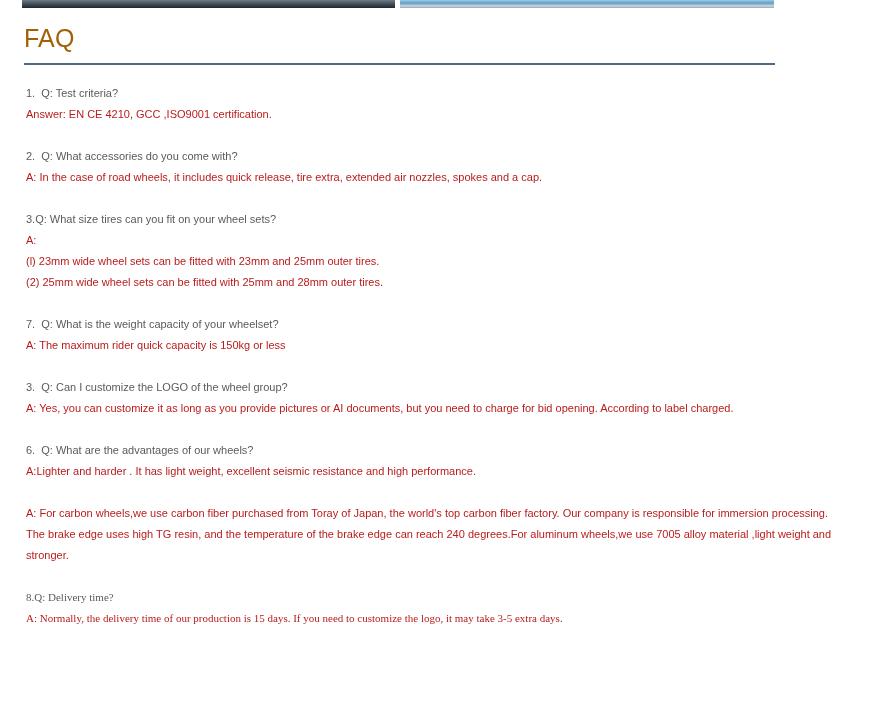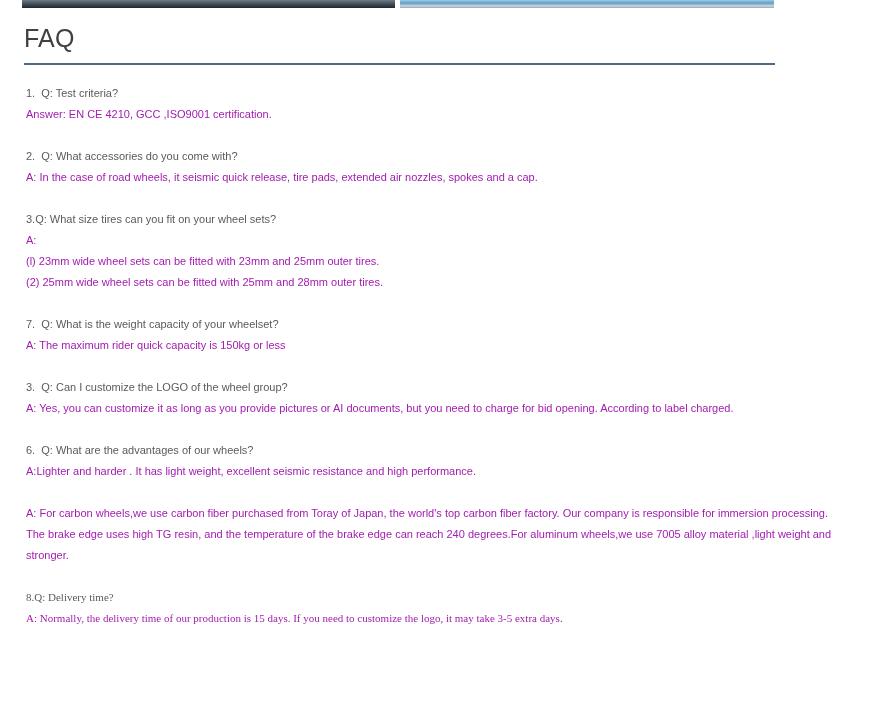--- a/index.html
+++ b/index.html
@@ -48,21 +48,21 @@
     position: absolute;
     left: 0;
     top: 10px;
     width: 871px;
   }
   .faq-title {
     margin: 0;
     padding: 14px 0 10px 24px;
     font-size: 25px;
     font-weight: normal;
-    color: #404040;
+    color: #a16207;
     letter-spacing: 0.2px;
   }
   .title-rule {
     margin: 0 96px 0 24px;
     height: 2px;
     background: #4a6a86;
   }
   .faq-list {
     margin: 0;
     padding: 18px 24px 0 26px;
@@ -78,21 +78,21 @@
   }
   .faq-line {
     white-space: pre-wrap;
     word-wrap: break-word;
     color: #5a5a5a;
   }
   .q-line {
     color: #5a5a5a;
   }
   .a-line {
-    color: #a21caf;
+    color: #b91c1c;
   }
 </style>
 </head>
 <body>
 
 <div class="page">
 
   <div class="image-strip">
     <div class="img-left"></div>
     <div class="img-right"></div>
@@ -104,21 +104,21 @@
 
     <div class="faq-list">
 
       <div class="faq-item">
         <div class="faq-line q-line">1.  Q: Test criteria?</div>
         <div class="faq-line a-line">Answer: EN CE 4210, GCC ,ISO9001 certification.</div>
       </div>
 
       <div class="faq-item">
         <div class="faq-line q-line">2.  Q: What accessories do you come with?</div>
-        <div class="faq-line a-line">A: In the case of road wheels, it seismic quick release, tire pads, extended air nozzles, spokes and a cap.</div>
+        <div class="faq-line a-line">A: In the case of road wheels, it includes quick release, tire extra, extended air nozzles, spokes and a cap.</div>
       </div>
 
       <div class="faq-item">
         <div class="faq-line q-line">3.Q: What size tires can you fit on your wheel sets?</div>
         <div class="faq-line a-line">A:</div>
         <div class="faq-line a-line">(l) 23mm wide wheel sets can be fitted with 23mm and 25mm outer tires.</div>
         <div class="faq-line a-line">(2) 25mm wide wheel sets can be fitted with 25mm and 28mm outer tires.</div>
       </div>
 
       <div class="faq-item">

